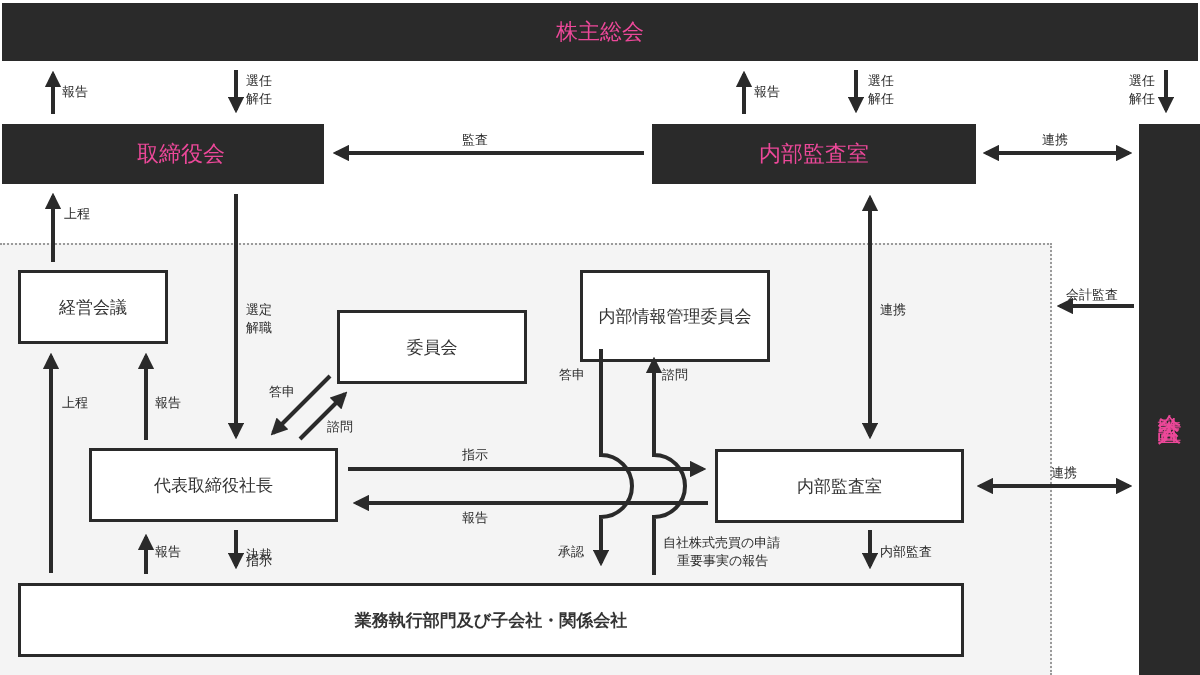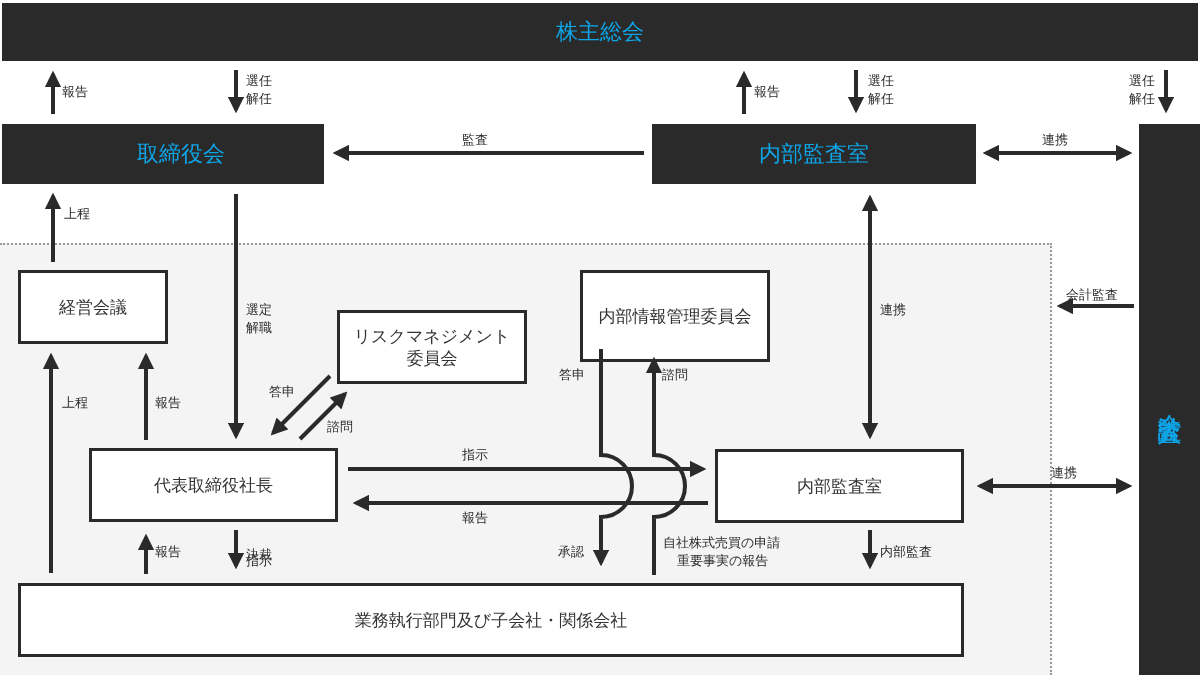--- a/index.html
+++ b/index.html
@@ -10,21 +10,21 @@
       color: #2b2b2b;
     }
     .region {
       position: absolute; left: 0; top: 243px; width: 1052px; height: 432px;
       background: #f4f4f4;
       border-top: 2px dotted #9a9a9a;
       border-right: 2px dotted #9a9a9a;
       box-sizing: border-box;
     }
     .dark {
-      position: absolute; background: #2a2a2a; color: #0ea5e9;
+      position: absolute; background: #2a2a2a; color: #ec4899;
       display: flex; align-items: center; justify-content: center;
       box-sizing: border-box;
     }
     .box {
       position: absolute; background: #ffffff; border: 3px solid #2a2a2a;
       display: flex; align-items: center; justify-content: center; text-align: center;
       box-sizing: border-box; color: #333; font-size: 17px; line-height: 1.3;
     }
     .lbl {
       position: absolute; font-size: 13px; color: #2b2b2b; line-height: 1.2; white-space: nowrap;
@@ -49,34 +49,33 @@
   <span>内部監査室</span>
 </div>
 <div class="dark" style="left:1139px;top:124px;width:61px;height:551px;">
   <span class="vert">会計監査人</span>
 </div>
 
 <div class="box" style="left:18px;top:270px;width:150px;height:74px;">
   <span>経営会議</span>
 </div>
 <div class="box" style="left:337px;top:310px;width:190px;height:74px;flex-direction:column;">
-  <span>リスクマネジメント</span>
   <span>委員会</span>
 </div>
 <div class="box" style="left:580px;top:270px;width:190px;height:92px;flex-direction:row;">
   <span>内部情報管理</span>
   <span>委員会</span>
 </div>
 <div class="box" style="left:89px;top:448px;width:249px;height:74px;">
   <span>代表取締役社長</span>
 </div>
 <div class="box" style="left:715px;top:449px;width:249px;height:74px;">
   <span>内部監査室</span>
 </div>
-<div class="box" style="left:18px;top:583px;width:946px;height:74px;">
+<div class="box" style="left:18px;top:583px;width:946px;height:74px;font-weight:bold;">
   <span>業務執行部門及び子会社・関係会社</span>
 </div>
 
 <svg class="arrows" viewBox="0 0 1200 675">
   <defs>
     <marker id="ah" viewBox="0 0 10 10" refX="8" refY="5" markerWidth="4.2" markerHeight="4.2" orient="auto-start-reverse">
       <path d="M0,0 L10,5 L0,10 z" fill="#2a2a2a"></path>
     </marker>
   </defs>
   <g stroke="#2a2a2a" stroke-width="4" fill="none">

